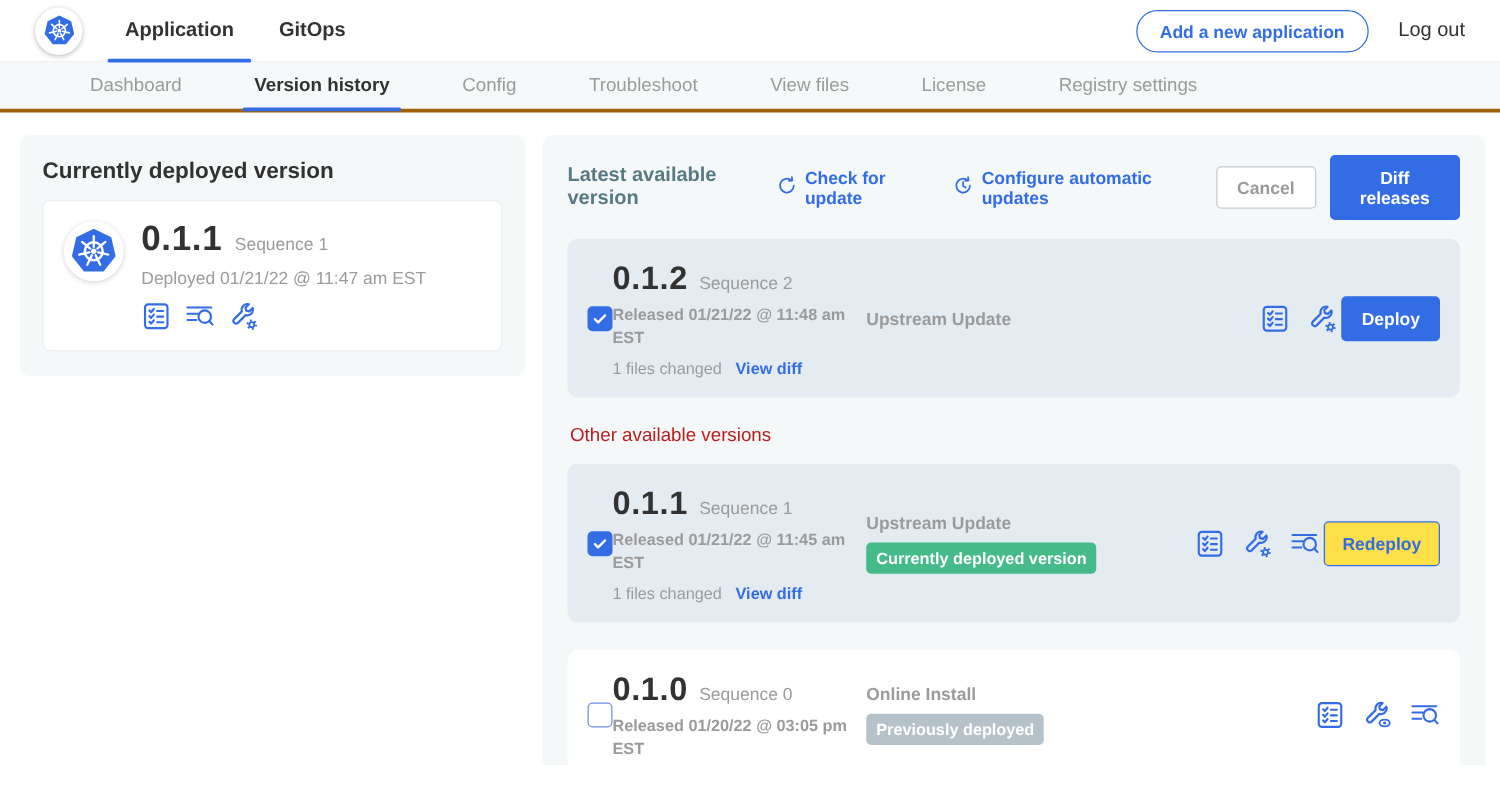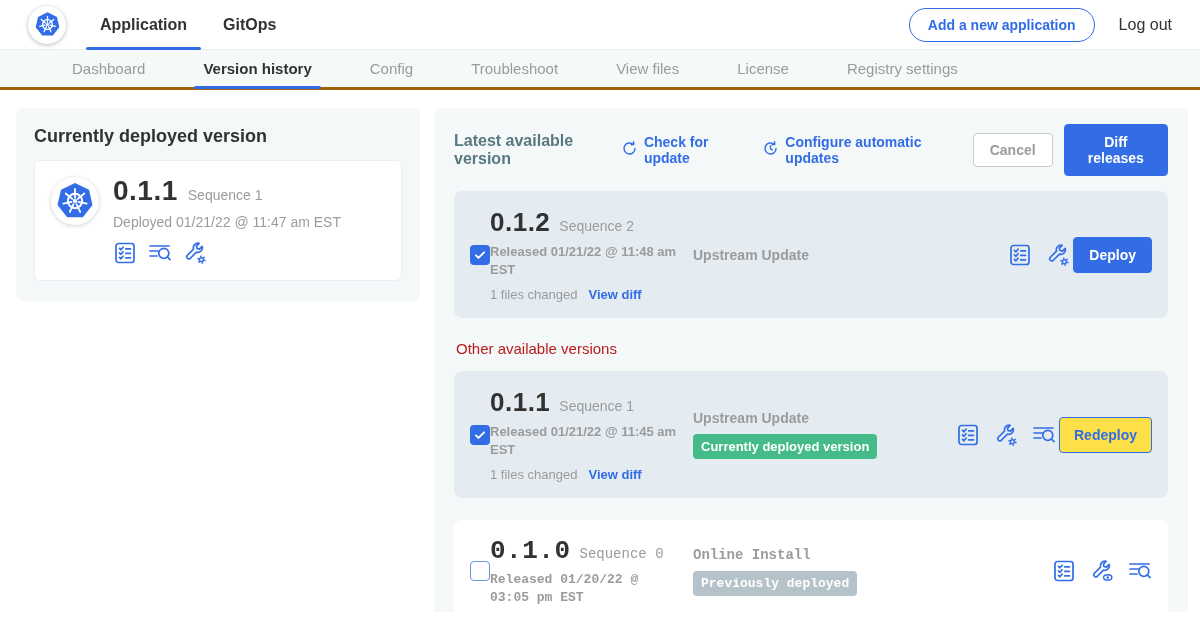--- a/index.html
+++ b/index.html
@@ -41,21 +41,21 @@
   .panel-title { font-size:16px; font-weight:700; color:#577981; margin-right:10px; }
   .hlink { display:flex; align-items:center; gap:6px; color:#326de6; font-size:14px; font-weight:700; cursor:pointer; margin-right:22px; text-decoration:none; }
   .hspacer { flex:1; }
   .btn { font-family:inherit; font-size:14px; font-weight:700; border-radius:4px; cursor:pointer; }
   .btn-cancel { background:#fff; border:1px solid #c6cacc; color:#9b9b9b; padding:8px 16px; margin-right:11px; }
   .btn-primary { background:#326de6; border:1px solid #326de6; color:#fff; padding:9px 15px; }
   .btn-outline { background:#fde047; border:1px solid #326de6; color:#326de6; padding:9px 14px; }
 
   .vrow { border-radius:8px; padding:16px; display:flex; align-items:center; }
   .vrow.sel { background:#e4ecf2; }
-  .vrow.plain { background:#fff;font-family:Liberation Mono, monospace; }
+  .vrow.plain { background:#fff; }
   .row1 { margin-bottom:22px; }
   .other-title { font-size:15px; color:#b91c1c; margin:20px 0 14px 2px; }
   .row2 { margin-bottom:22px; }
 
   .cb { width:20px; height:20px; border-radius:4px; flex:0 0 auto; display:flex; align-items:center; justify-content:center; cursor:pointer; }
   .cb.checked { background:#326de6; }
   .cb.unchecked { background:#fff; border:1.5px solid #6d92e8; }
 
   .vinfo { width:203px; flex:0 0 auto; }
   .vnum-line { display:flex; align-items:baseline; gap:9px; }

